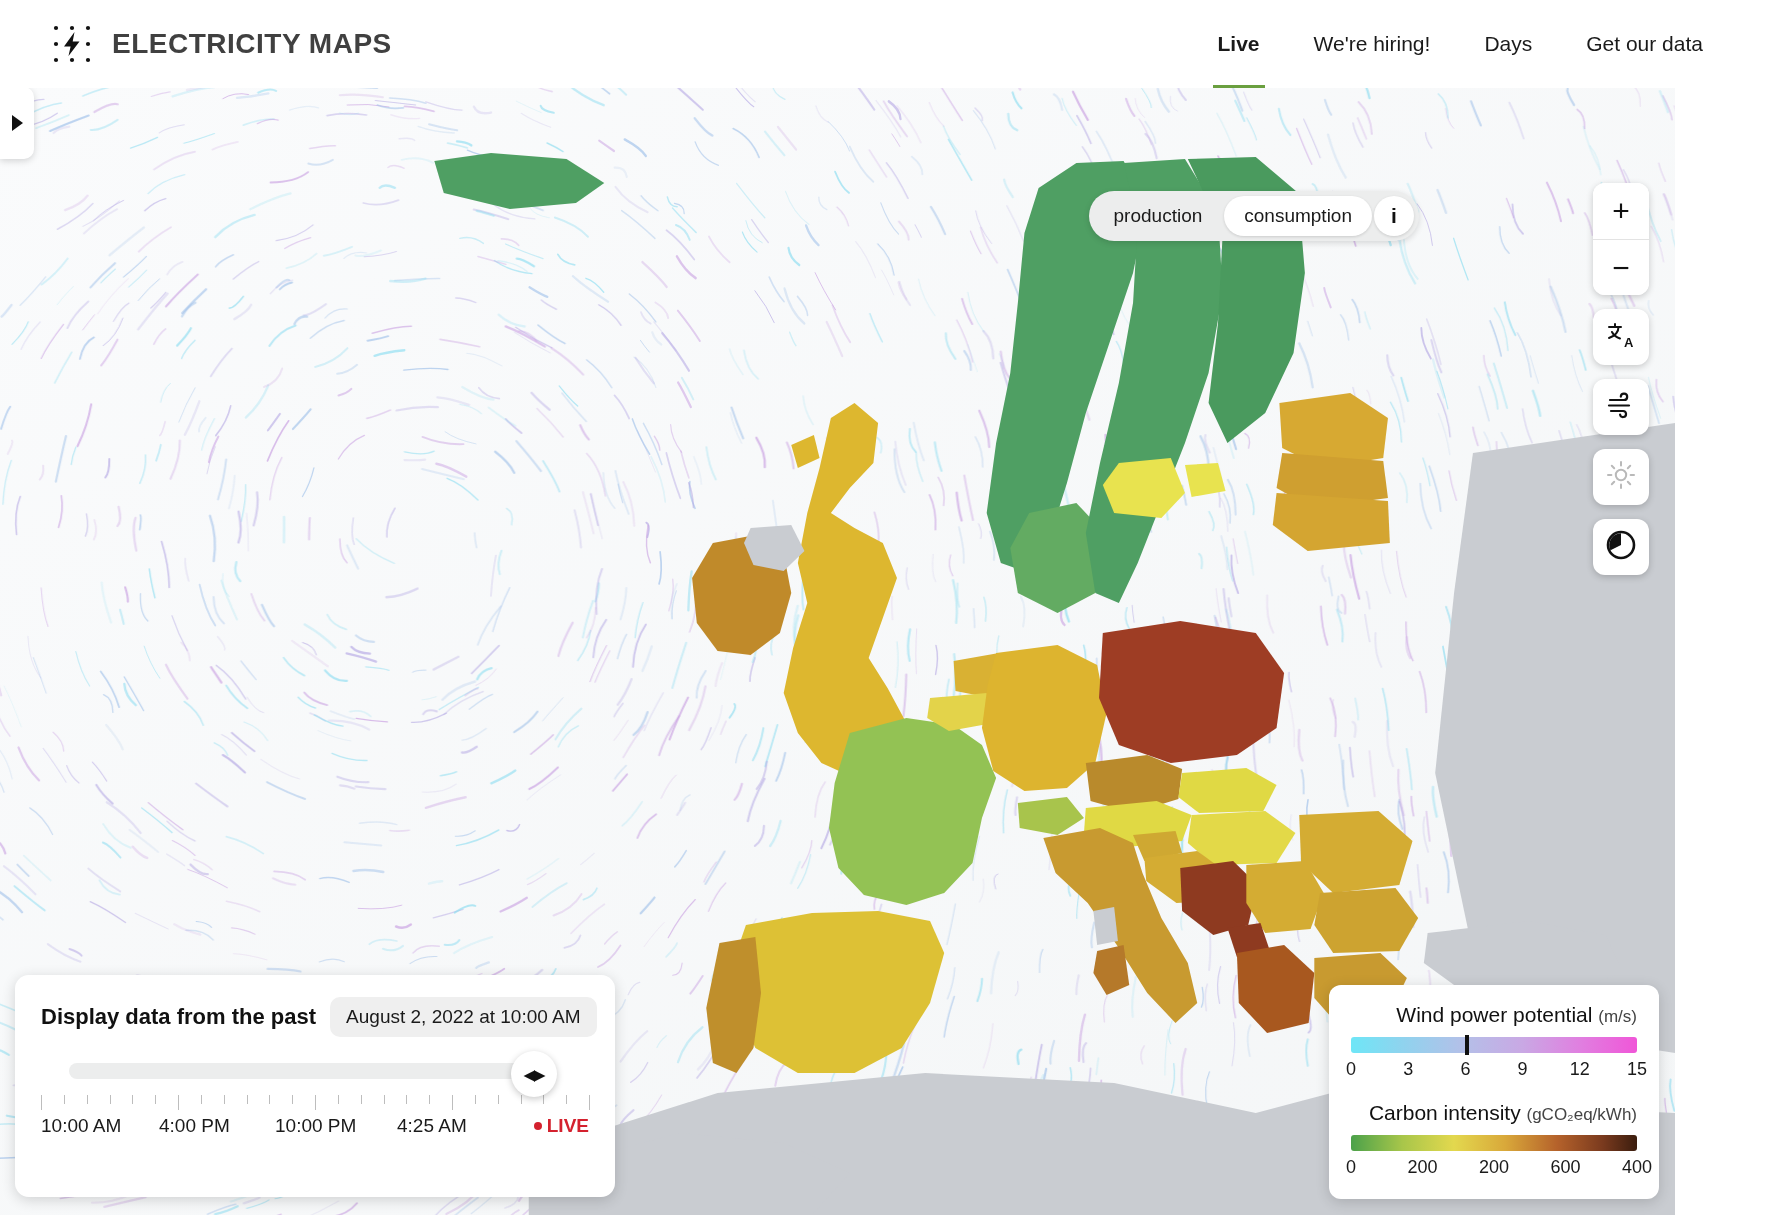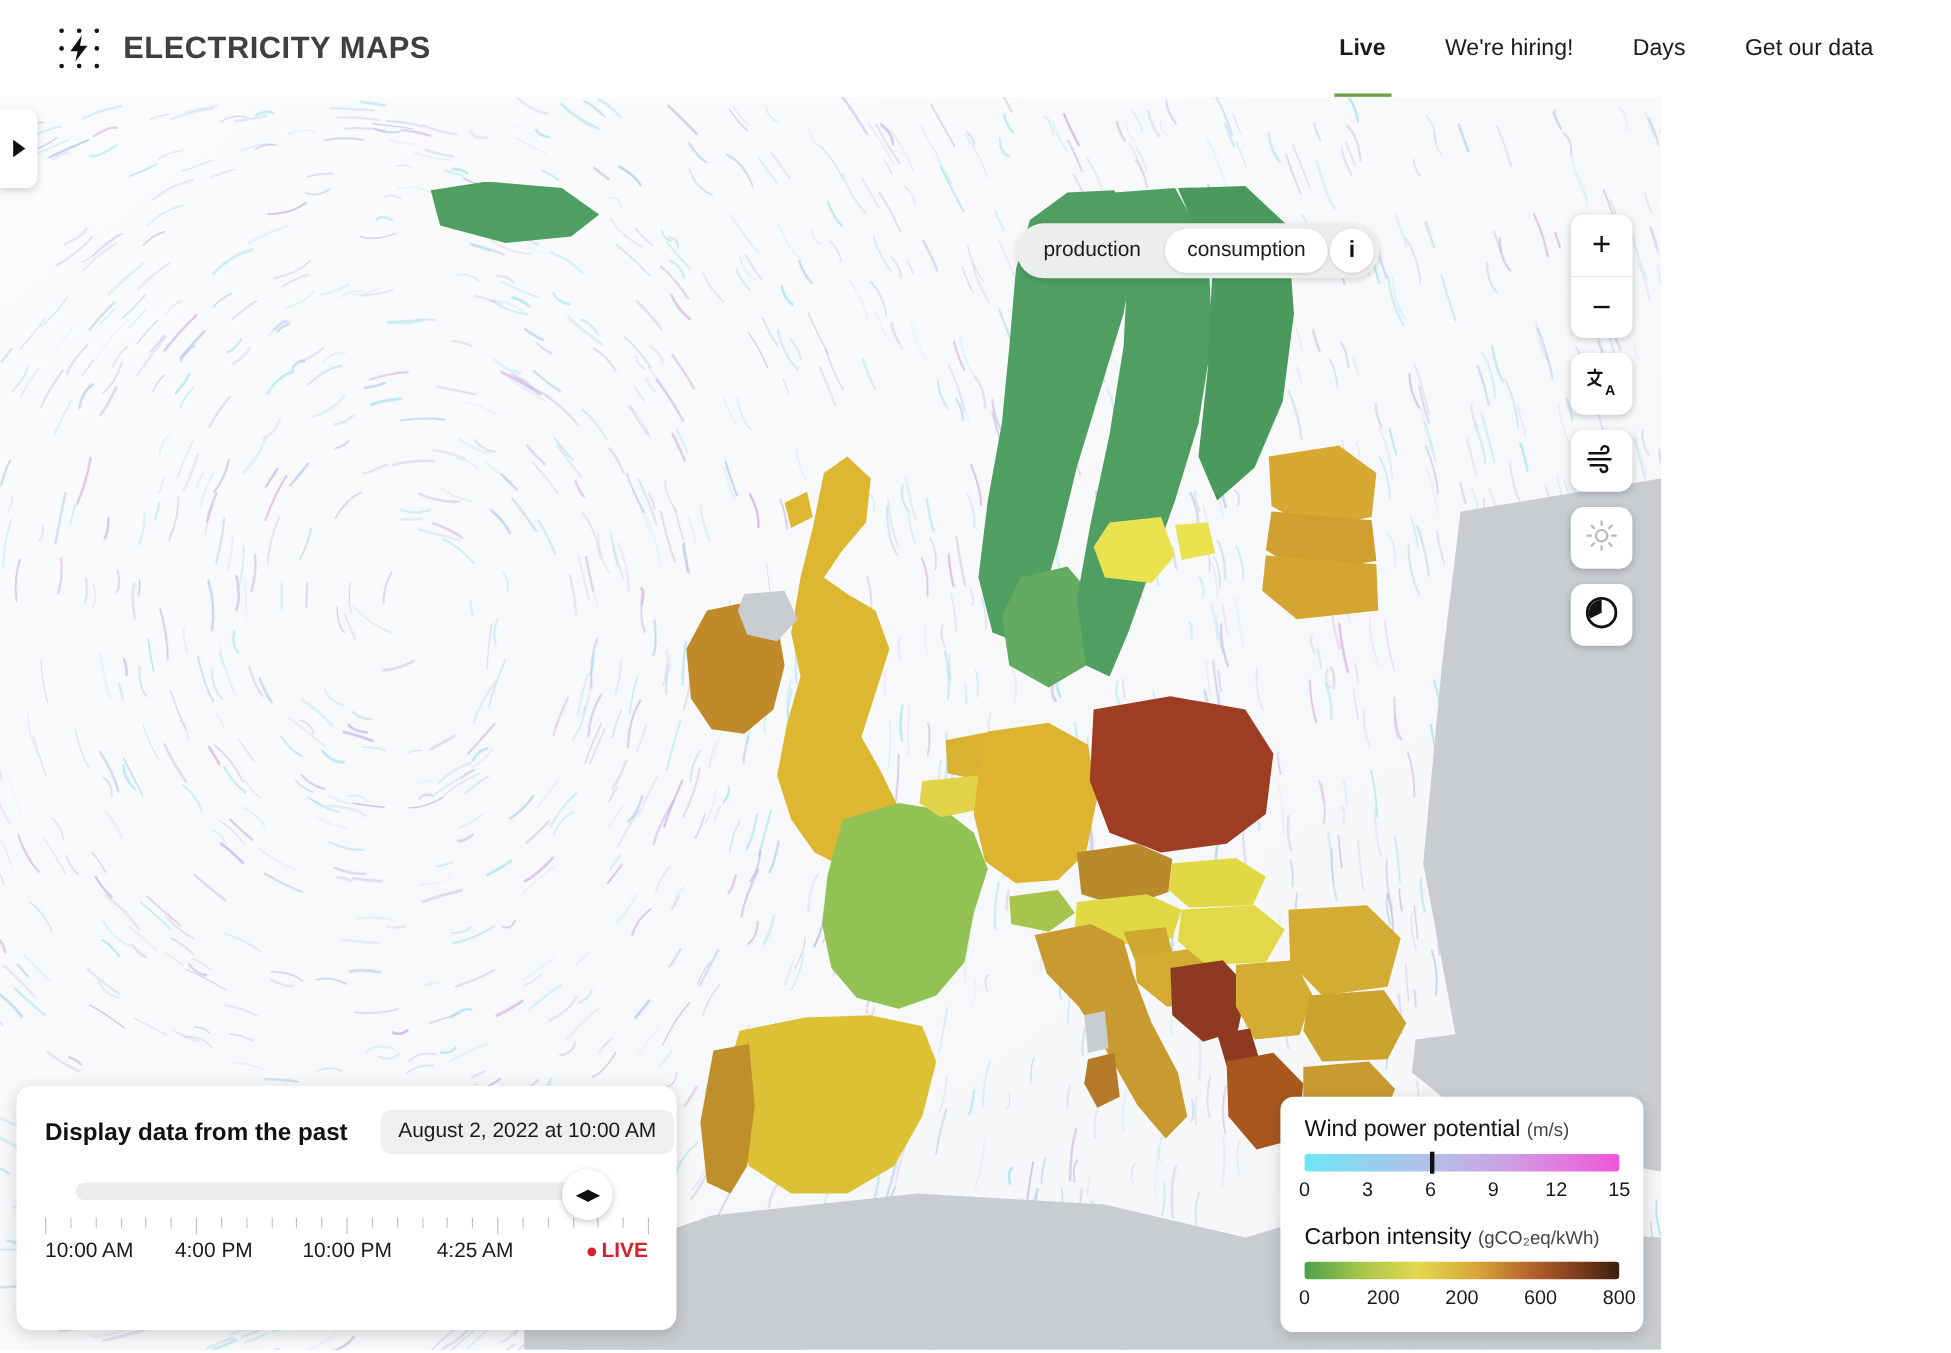--- a/index.html
+++ b/index.html
@@ -33,24 +33,25 @@
     white-space: nowrap;
   }
   .nav-item.active { font-weight: 700; }
   .nav-item.active::after {
     content: ""; position: absolute; left: 22px; right: 22px; bottom: 0;
     height: 3px; background: #6a9f3f;
   }
 
   
   .map {
-    position: absolute; top: 85px; left: 0;
-    width: 1510px; height: 1142px;
+    position: absolute; top: 73px; left: 0;
+    width: 1675px; height: 1142px;
     background: #f7f8f9;
     overflow: hidden;
+    text-align: right;
   }
   .map-canvas { position: absolute; inset: 0; }
   .map-canvas svg { display: block; width: 100%; height: 100%; }
 
   
   .sidebar-handle {
     position: absolute; left: 0; top: 14px;
     width: 34px; height: 72px;
     background: #ffffff;
     border-radius: 0 10px 10px 0;
@@ -113,21 +114,21 @@
   .ctrl-sym { font-size: 30px; line-height: 1; color: #111; font-weight: 400; }
 
   
   .time-panel {
     position: absolute; left: 15px; bottom: 18px;
     width: 600px; height: 222px;
     background: #fff; border-radius: 14px;
     box-shadow: 0 3px 14px rgba(0,0,0,.16);
     z-index: 50; padding: 22px 26px 14px 26px;
   }
-  .tp-row1 { display: flex; align-items: center; gap: 30px; }
+  .tp-row1 { display: flex; align-items: center; gap: 14px; }
   .tp-title { font-size: 22px; font-weight: 700; color: #111; white-space: nowrap; }
   .tp-datepill {
     background: #efefef; border-radius: 10px;
     padding: 9px 16px; font-size: 19px; color: #1a1a1a; white-space: nowrap;
     cursor: pointer;
   }
   .tp-tabs { display: flex; align-items: center; gap: 4px; margin-top: 16px; }
   .tp-tab {
     padding: 11px 18px; font-size: 20px; color: #787878; cursor: pointer;
     border-radius: 24px; white-space: nowrap;
@@ -1957,20 +1958,20 @@
         <div class="legend-title">
           <span>Carbon intensity</span>
           <span class="unit">(gCO₂eq/kWh)</span>
         </div>
         <div class="legend-bar bar-carbon"></div>
         <div class="legend-ticks" id="carbon-ticks">
             <span style="left: 0%;">0</span>
             <span style="left: 25%;">200</span>
             <span style="left: 50%;">200</span>
             <span style="left: 75%;">600</span>
-            <span style="left: 100%;">800</span>
+            <span style="left: 100%;">400</span>
           </div>
       </div>
 
     </div>
 
   </div>
 </div>
 
 </body></html>

